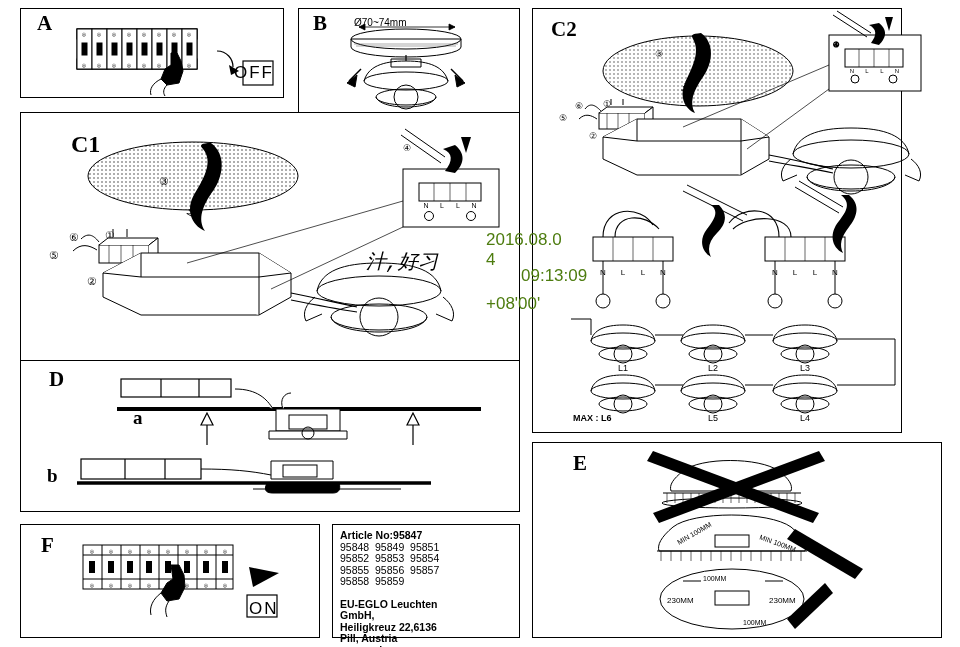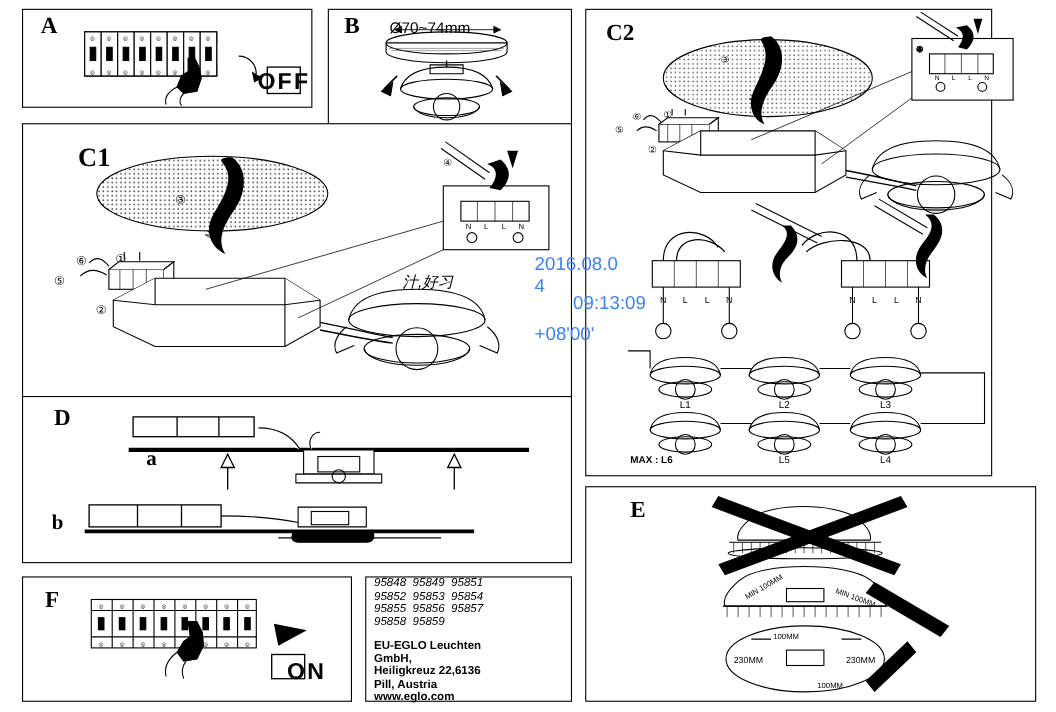--- a/index.html
+++ b/index.html
@@ -1,26 +1,26 @@
 <!DOCTYPE html>
 <html><head>
 <meta charset="utf-8">
 <style>
   html,body{margin:0;padding:0;background:#ffffff;}
   body{width:960px;height:647px;position:relative;font-family:"Liberation Sans",sans-serif;color:#000;overflow:hidden;}
   .panel{position:absolute;border:1.5px solid #000;background:#fff;box-sizing:border-box;}
   .plabel{position:absolute;font-size:21px;font-weight:bold;font-family:"Liberation Serif",serif;}
   .plabel.small{font-size:19px;}
   svg{display:block;}
-  .stamp{position:absolute;font-family:"Liberation Sans",sans-serif;font-size:17px;line-height:20px;color:#3b82f6;white-space:pre;}
-  .hw{position:absolute;font-family:Liberation Sans, sans-serif;font-size:14px;font-style:italic;}
+  .stamp{position:absolute;font-family:"Liberation Sans",sans-serif;font-size:17px;line-height:20px;color:#4d7c0f;white-space:pre;}
+  .hw{position:absolute;font-family:Liberation Mono, monospace;font-size:20px;font-style:italic;}
   .artbox{position:absolute;border:1.2px solid #000;box-sizing:border-box;background:#fff;}
   .arttext{font-family:"Liberation Sans",sans-serif;font-size:10.5px;line-height:11.5px;white-space:pre;padding:5px 7px;display:block;}
   .arttext.b{font-weight:bold;}
-  .offtxt{font-family:"Liberation Sans",sans-serif;font-size:21px;letter-spacing:2px;font-weight:bold;}
+  .offtxt{font-family:"Liberation Sans",sans-serif;font-size:17px;letter-spacing:2px;}
 </style>
 </head>
 <body>
 
 <div class="panel" style="left:20px;top:8px;width:264px;height:90px;">
   <div class="plabel" style="left:16px;top:2px;">A</div>
   <svg width="262" height="88" viewBox="0 0 262 88">
 
     <g stroke="#000" fill="#fff" stroke-width="1">
       <rect x="56" y="20" width="120" height="40"></rect>
@@ -78,21 +78,21 @@
       <polygon points="208,56 218,62 210,66" fill="#000" stroke="none"></polygon>
     </g>
 
     <rect x="222" y="52" width="30" height="24" fill="none" stroke="#000" stroke-width="1.2"></rect>
   </svg>
   <div class="offtxt" style="position:absolute;left:213px;top:54px;">OFF</div>
 </div>
 
 <div class="panel" style="left:298px;top:8px;width:222px;height:105px;">
   <div class="plabel" style="left:14px;top:2px;">B</div>
-  <div style="position:absolute;left:55px;top:8px;font-size:14px;">Ø70~74mm</div>
+  <div style="position:absolute;left:55px;top:8px;font-size:10px;">Ø70~74mm</div>
   <svg width="220" height="103" viewBox="0 0 220 103">
 
     <g stroke="#000" fill="none" stroke-width="1">
       <path d="M52 30 h110"></path>
       <ellipse cx="107" cy="30" rx="55" ry="10"></ellipse>
       <path d="M52 30 v8 a55 10 0 0 0 110 0 v-8"></path>
       <g stroke="#555" stroke-width="0.5">
         <path d="M55 35 h104"></path>
           <path d="M57 37 h100"></path>
       </g>
@@ -603,25 +603,26 @@
       <path d="M150 40 L158 40 L163 50 L164 62 L158 74 L146 76 L140 68 L146 58 L152 54 Z"></path>
       <path d="M140 68 C132 74 128 82 130 90" fill="none"></path>
       <path d="M148 76 C144 82 144 86 146 92" fill="none"></path>
     </g>
 
     <g fill="#000" stroke="none">
       <polygon points="228,42 258,48 232,62"></polygon>
     </g>
     <rect x="226" y="70" width="30" height="22" fill="none" stroke="#000" stroke-width="1.2"></rect>
   </svg>
-  <div class="offtxt" style="position:absolute;left:240px;top:74px;">ON</div>
+  <div class="offtxt" style="position:absolute;left:228px;top:74px;">ON</div>
 </div>
 
 <div class="artbox" style="left:332px;top:524px;width:188px;height:114px;">
-  <span class="arttext" style="padding-top:0;font-style:italic;">95848  95849  95851
+  <span class="arttext b" style="padding-bottom:0;">Article No:95847</span>
+  <span class="arttext" style="padding-top:0;">95848  95849  95851
 95852  95853  95854
 95855  95856  95857
 95858  95859</span>
   <span class="arttext b" style="padding-top:6px;">EU-EGLO Leuchten
 GmbH,
 Heiligkreuz 22,6136
 Pill, Austria
 www.eglo.com</span>
 </div>
 

